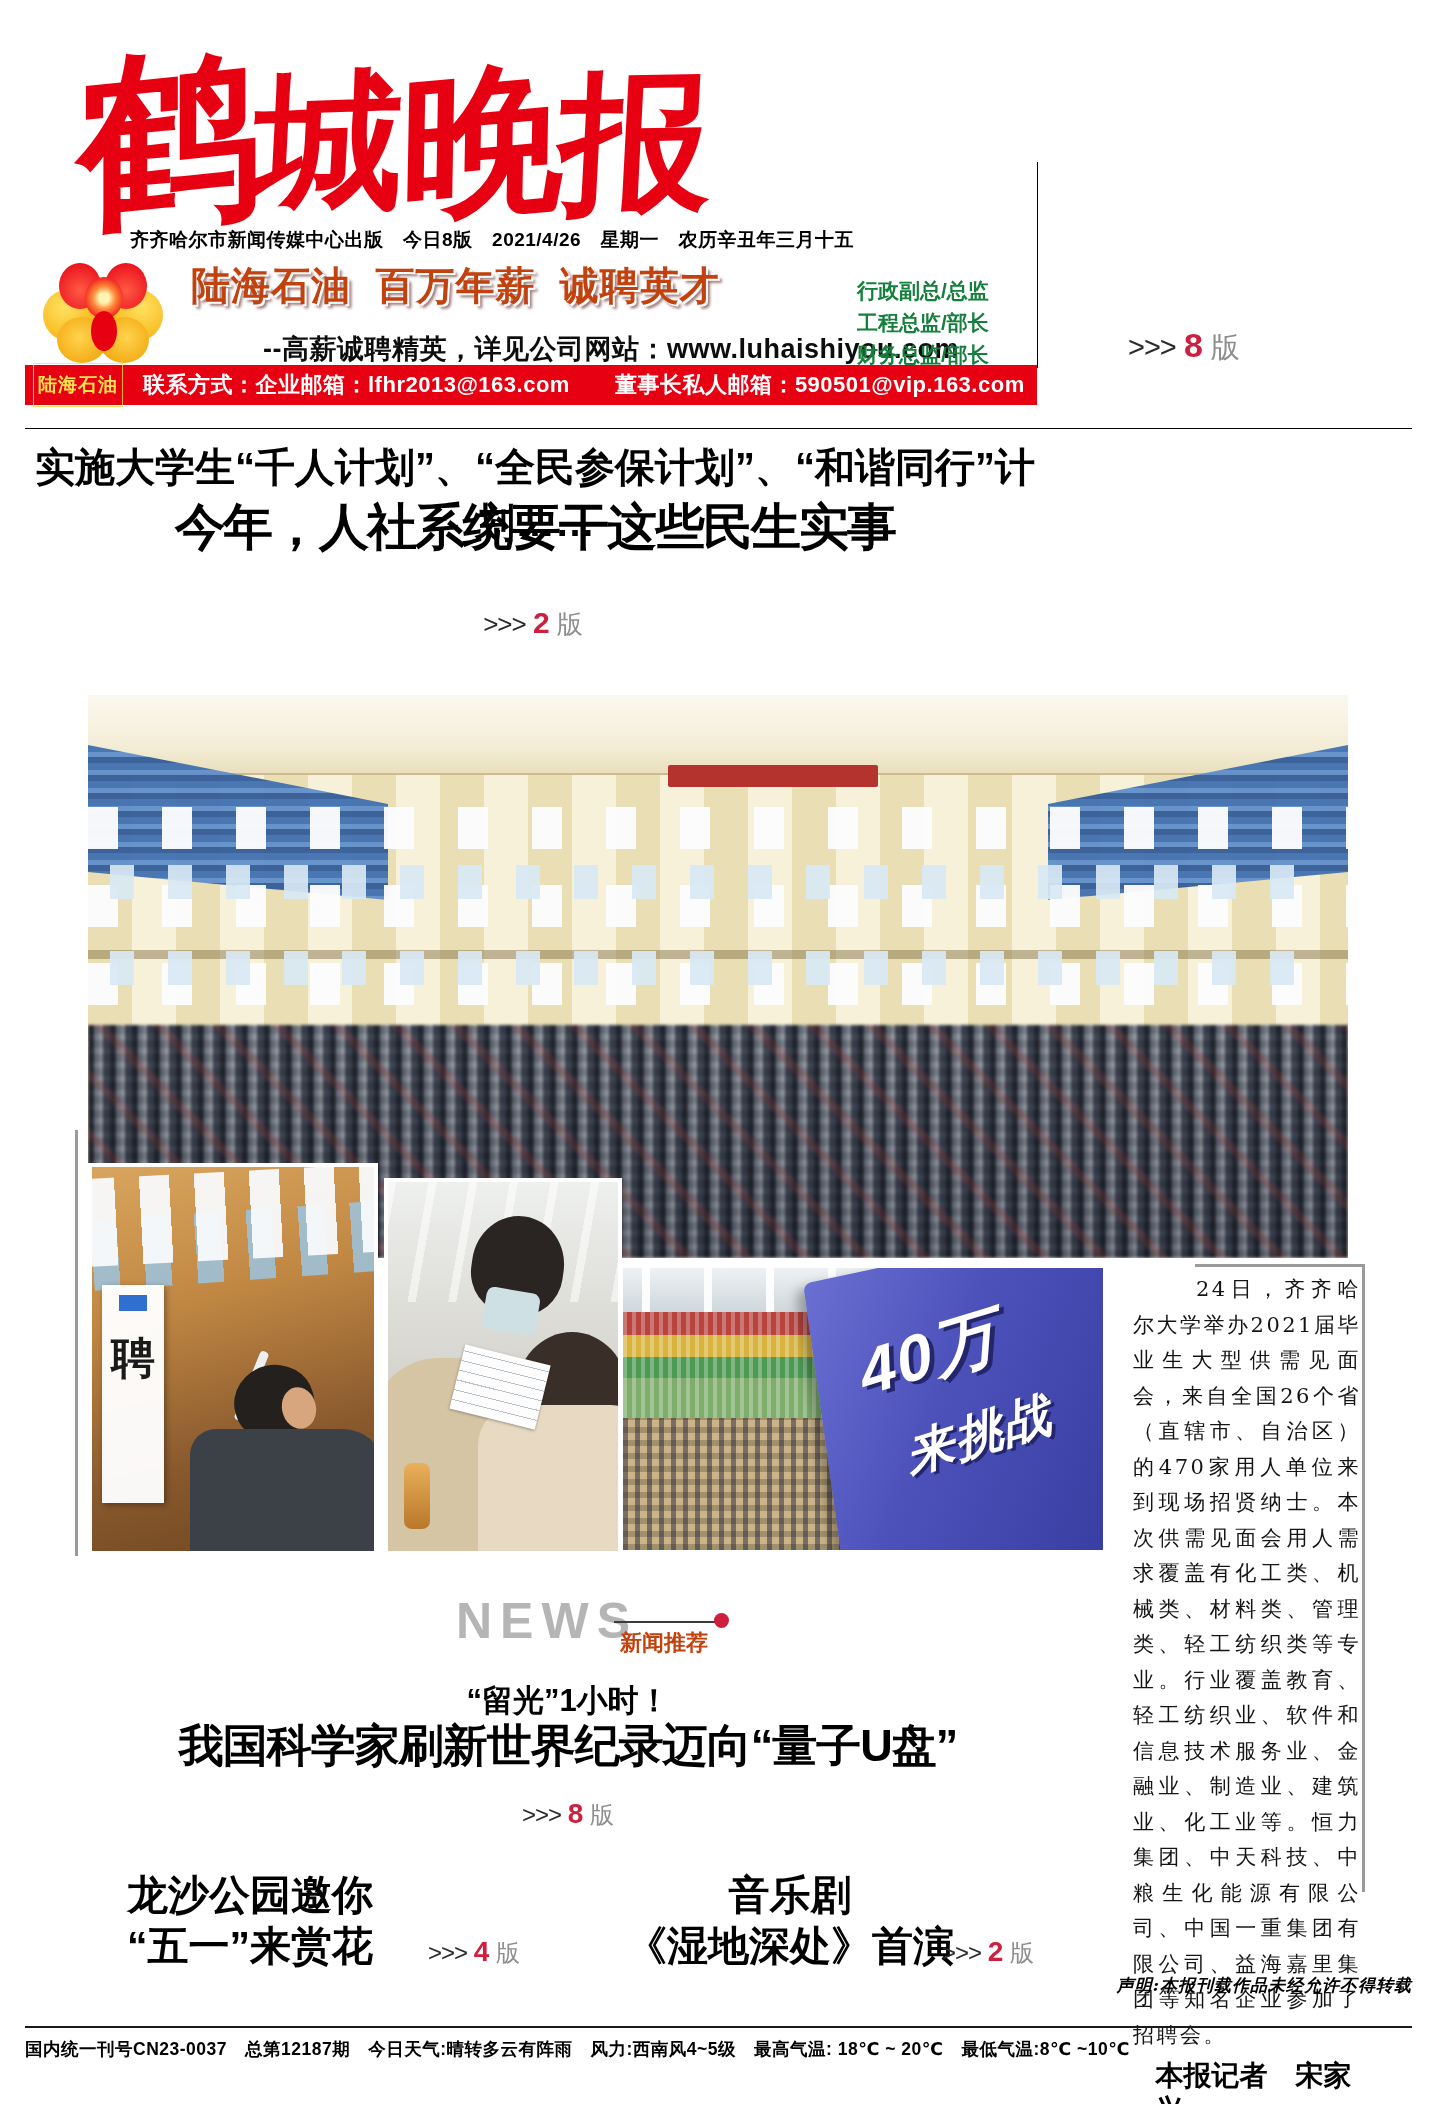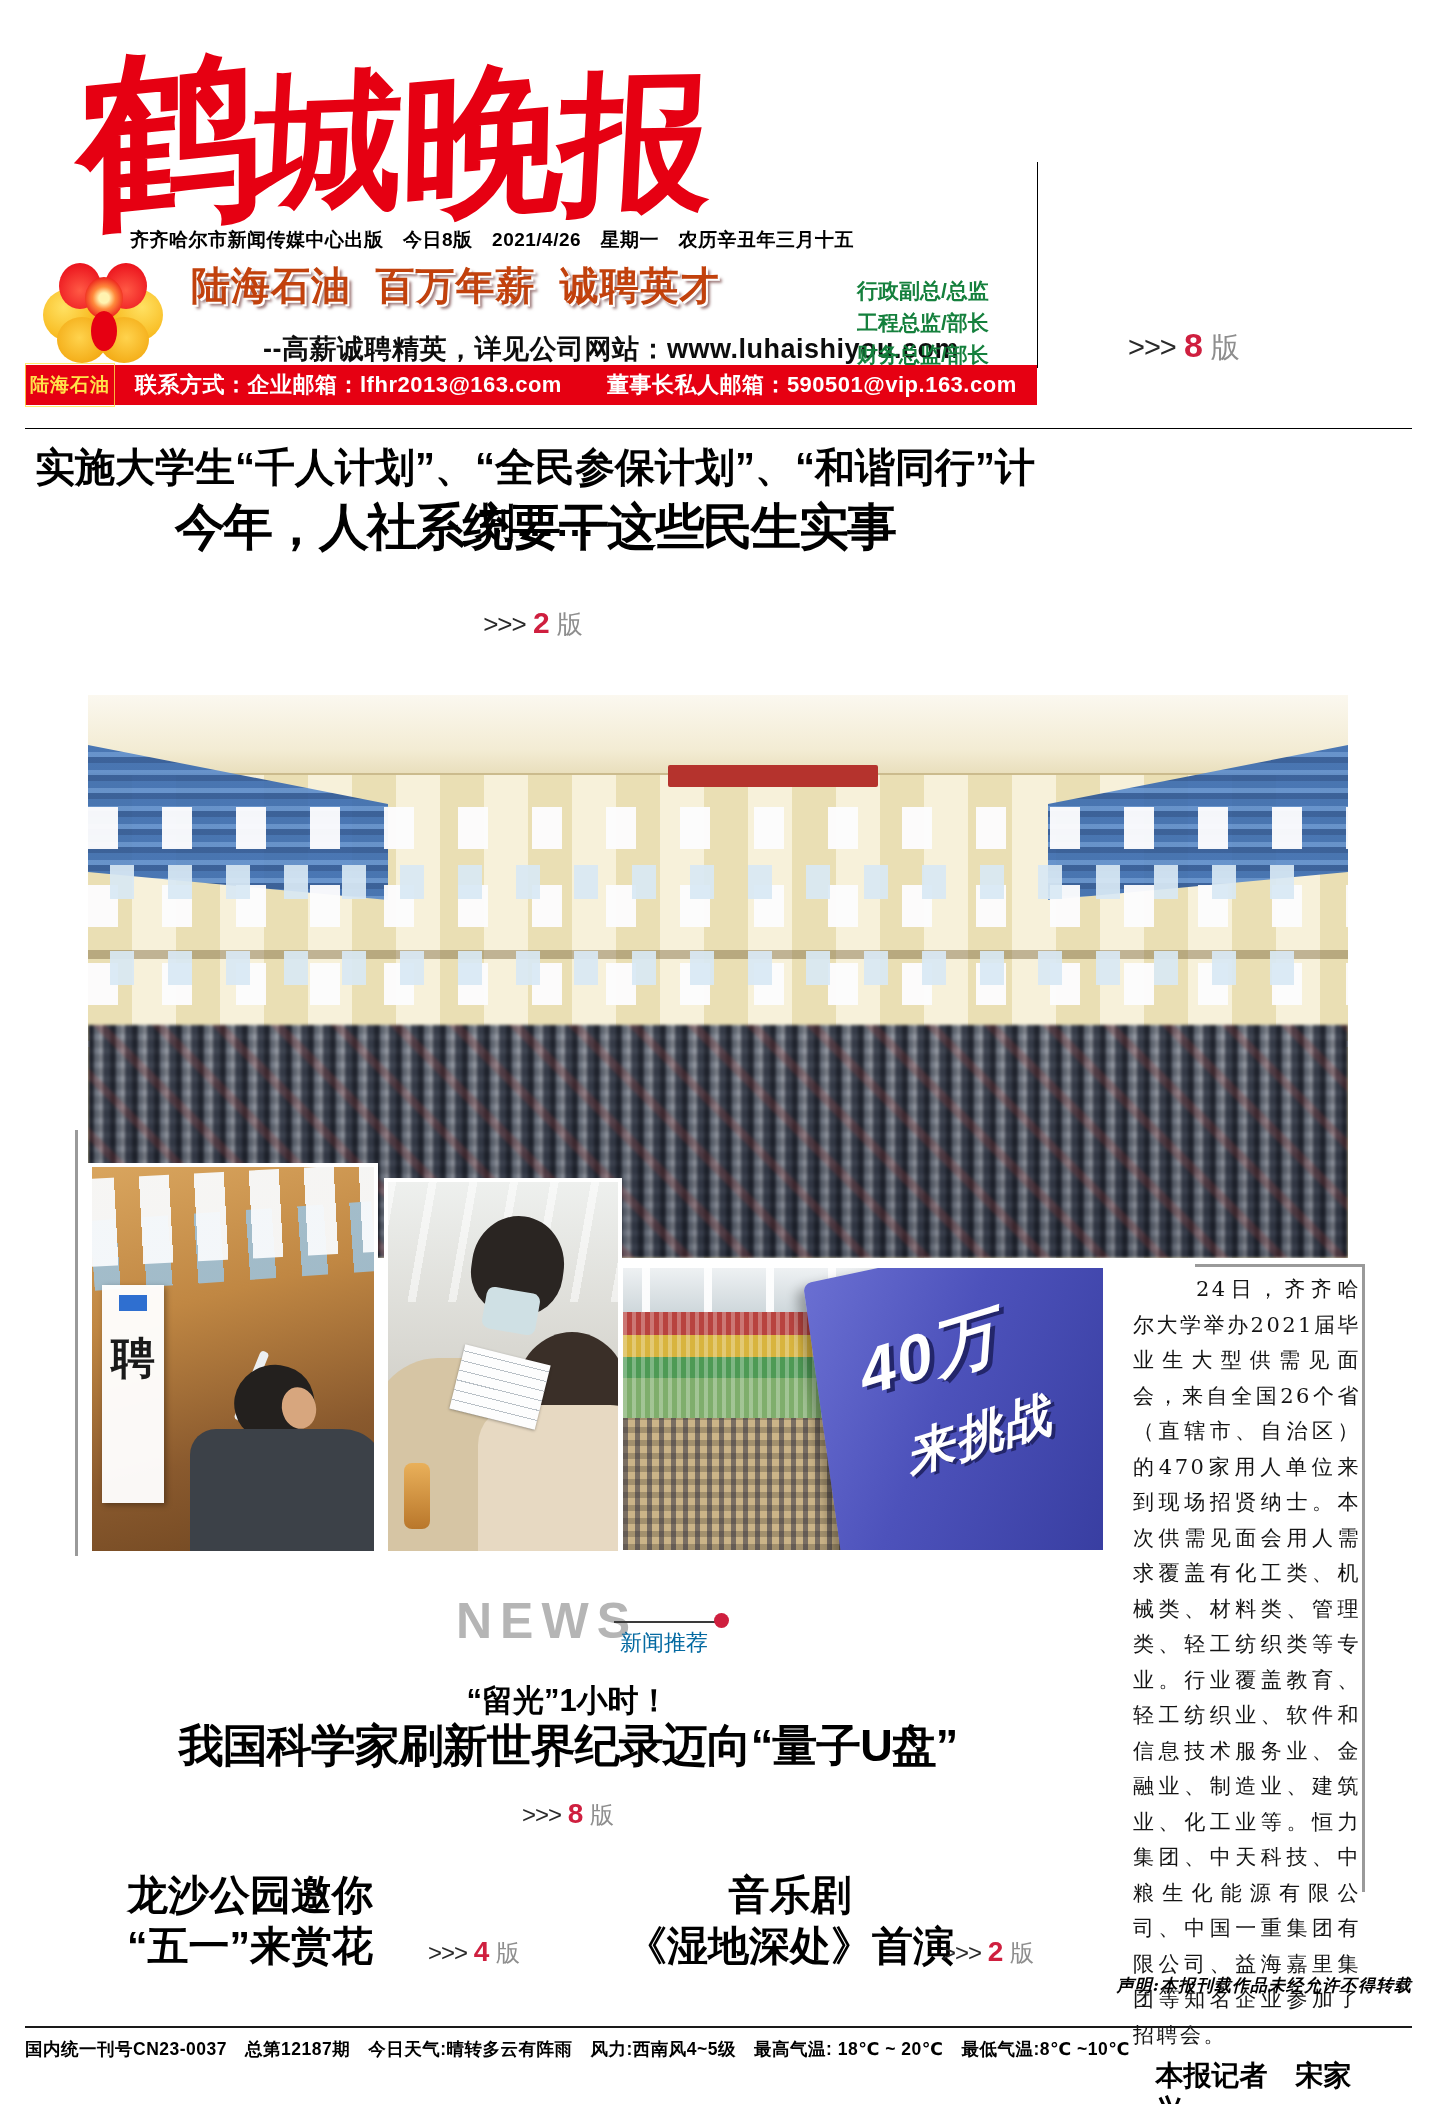--- a/index.html
+++ b/index.html
@@ -45,21 +45,21 @@
   .lg-r1{left:30px;top:8px;width:42px;height:46px;background:radial-gradient(circle at 50% 60%,#ff5a45,#e60012);}
   .lg-r2{left:76px;top:8px;width:42px;height:46px;background:radial-gradient(circle at 50% 60%,#ff5a45,#e60012);}
   .lg-r3{left:56px;top:22px;width:38px;height:42px;background:radial-gradient(circle at 50% 50%,#fff3b0 0 18%,#ff8a3c 40%,#e60012 85%);}
   .lg-drop{left:62px;top:56px;width:26px;height:40px;background:#e60012;border-radius:50% 50% 50% 50% / 30% 30% 70% 70%;}
   .ad-main{left:166px;top:6px;width:846px;font-size:39px;font-weight:900;color:#c2410c;
            letter-spacing:1px;white-space:nowrap;
            text-shadow:2px 2px 0 #ffffff,4px 4px 3px rgba(70,0,0,.55);font-family:Liberation Mono, monospace;}
   .ad-sub{left:238px;top:78px;font-size:27px;font-weight:900;color:#0d0d0d;letter-spacing:.5px;}
   .ad-pos{left:832px;top:22px;font-size:21px;font-weight:bold;line-height:32px;color:#15803d;}
   .ad-bar{left:0;top:112px;width:1012px;height:40px;background:#e60012;display:flex;align-items:center;}
-  .ad-badge{color:#ffe24a;font-weight:900;font-size:19px;letter-spacing:1px;
+  .ad-badge{margin-left:8px;color:#ffe24a;font-weight:900;font-size:19px;letter-spacing:1px;
             border:1px solid rgba(255,226,74,.8);padding:8px 4px;}
   .ad-bartext{margin-left:20px;color:#fff;font-weight:900;font-size:22px;letter-spacing:.5px;white-space:nowrap;}
 
   .hr1{left:25px;top:428px;width:1387px;height:1px;background:#000;}
 
   
   .kicker{left:35px;top:440px;width:1000px;text-align:center;font-size:40px;font-weight:bold;}
   .lead-headline{left:18px;top:494px;width:1034px;text-align:center;font-size:50px;font-weight:900;
                  letter-spacing:-2px;white-space:nowrap;}
 
@@ -158,21 +158,21 @@
   .byline2{font-size:23px;font-weight:bold;line-height:34px;}
   .rule{background:#9a9a9a;}
   .rule-left-v{left:75px;top:1130px;width:3px;height:426px;}
   .rule-col-h{left:1195px;top:1264px;width:170px;height:3px;}
   .rule-col-v{left:1362px;top:1264px;width:3px;height:628px;}
 
   
   .news-en{left:456px;top:1592px;font-size:50px;font-weight:bold;color:#b5b5b5;letter-spacing:8px;}
   .news-line{left:614px;top:1621px;width:104px;height:2px;background:#3a3a3a;}
   .news-dot{left:714px;top:1613px;width:15px;height:15px;border-radius:50%;background:#cf1f3f;}
-  .news-cn{left:620px;top:1628px;font-size:22px;font-weight:normal;color:#0369a1;}
+  .news-cn{left:620px;top:1628px;font-size:22px;font-weight:bold;color:#c2410c;}
   .n1-kicker{left:288px;top:1680px;width:560px;text-align:center;font-size:31px;font-weight:bold;}
   .n1-head{left:48px;top:1716px;width:1040px;text-align:center;font-size:45px;font-weight:900;letter-spacing:-1px;}
   .pr-n1{left:48px;top:1798px;width:1040px;text-align:center;}
   .n-block{text-align:center;font-size:41px;font-weight:900;line-height:51px;}
   .n2{left:60px;top:1870px;width:380px;}
   .pr-n2{left:428px;top:1936px;}
   .n3{left:600px;top:1870px;width:380px;}
   .pr-n3{left:942px;top:1936px;}
 
   

